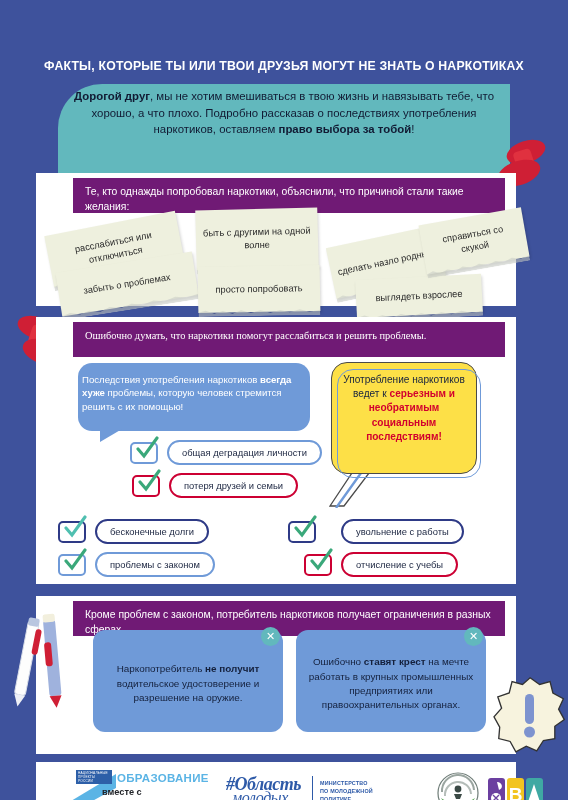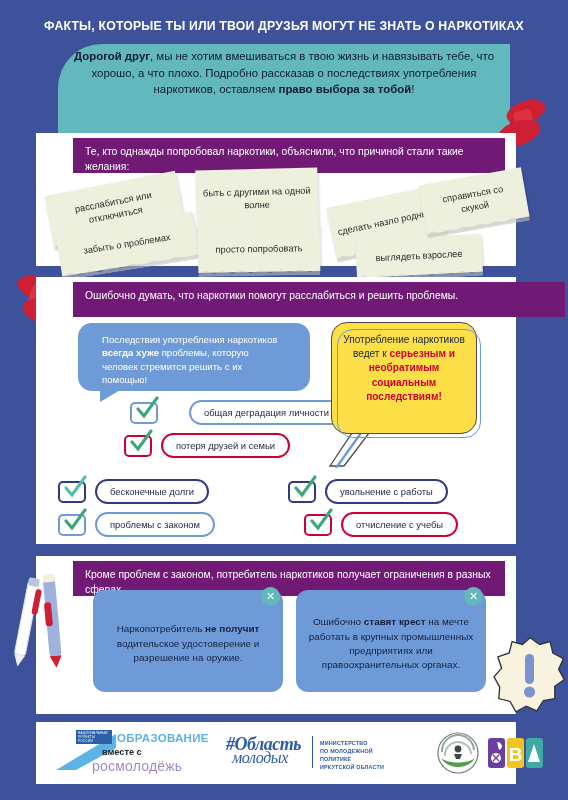--- a/index.html
+++ b/index.html
@@ -2,21 +2,21 @@
 <html><head>
 <meta charset="utf-8">
 <style>
   html,body{margin:0;padding:0;}
   body{
     width:568px;height:800px;overflow:hidden;
     background:#3e529c;
     font-family:"Liberation Sans","DejaVu Sans",sans-serif;
     position:relative;
   }
-  .poster{position:absolute;inset:0;background:#3e529c;overflow:hidden;}
+  .poster{position:absolute;inset:0;background:#3e529c;overflow:hidden;margin-top:40px;}
 
   
   .title-bar{
     position:absolute;left:0;top:18px;width:568px;text-align:center;
     color:#ffffff;font-weight:bold;font-size:13.2px;letter-spacing:.2px;
     transform:scaleX(.93);transform-origin:center;
     white-space:nowrap;
   }
 
   
@@ -38,21 +38,21 @@
   #card3{left:36px;top:556px;width:480px;height:158px;}
   #card4{left:36px;top:722px;width:480px;height:62px;}
 
   
   .ribbon{
     position:absolute;background:#701a75;color:#ffffff;
     font-size:10.4px;line-height:14.5px;padding:7px 10px 7px 12px;
     box-sizing:border-box;
   }
   #ribbon1{left:73px;top:138px;width:432px;height:35px;}
-  #ribbon2{left:73px;top:282px;width:492px;height:35px;}
+  #ribbon2{left:73px;top:282px;width:432px;height:35px;font-family:Liberation Serif, serif;}
   #ribbon3{left:73px;top:561px;width:432px;height:35px;}
 
   
   .note{
     position:absolute;background:#eef0de;color:#2b2b2b;font-size:9.3px;
     line-height:13px;text-align:center;
     box-sizing:border-box;
     box-shadow:1px 2px 3px rgba(0,0,0,.16);
     display:flex;align-items:center;justify-content:center;
     padding:4px 6px;
@@ -69,21 +69,21 @@
   #note4{left:198px;top:226px;width:122px;height:46px;transform:rotate(-1deg);}
   #note5{left:330px;top:196px;width:112px;height:52px;transform:rotate(-12deg);}
   #note6{left:356px;top:237px;width:126px;height:38px;transform:rotate(-3deg);}
   #note7{left:422px;top:176px;width:104px;height:50px;transform:rotate(-10deg);}
 
   
   .bubble-blue{
     position:absolute;left:78px;top:323px;width:232px;height:68px;
     background:#6f9ad8;border-radius:14px;
     color:#ffffff;font-size:9.6px;line-height:13.4px;
-    padding:10px 24px;box-sizing:border-box;
+    padding:10px 4px;box-sizing:border-box;
   }
   .bubble-blue b{font-weight:bold;}
   .bubble-blue .tail{
     position:absolute;left:22px;bottom:-11px;width:0;height:0;
     border-left:0 solid transparent;border-right:22px solid transparent;
     border-top:13px solid #6f9ad8;
   }
 
   
   .bubble-white{
@@ -112,25 +112,25 @@
     position:absolute;left:4px;top:-6px;width:26px;height:26px;
   }
   .pill{
     margin-left:9px;border:2.2px solid #6f9ad8;border-radius:13px;
     background:#ffffff;color:#1b2540;font-size:9.4px;line-height:1;
     padding:6px 13px;white-space:nowrap;
   }
   .pill.red{border-color:#cc0033;}
   .pill.navy{border-color:#2e3a86;}
 
-  #row1{left:130px;top:400px;gap:22px;}
-  #row2{left:124px;top:433px;}
+  #row1{left:130px;top:400px;}
+  #row2{left:132px;top:433px;}
   #row3{left:58px;top:479px;}
   #row4{left:58px;top:512px;}
-  #row5{left:288px;top:479px;}
+  #row5{left:288px;top:479px;gap:16px;}
   #row6{left:272px;top:512px;padding-left:32px;}
 
   
   .rcard{
     position:absolute;width:190px;height:102px;background:#6f9ad8;
     border-radius:12px;color:#14203c;font-size:9.9px;line-height:14.4px;
     text-align:center;box-sizing:border-box;padding:16px 12px 10px;
     display:flex;align-items:center;justify-content:center;
   }
   .rcard b{font-weight:bold;}

